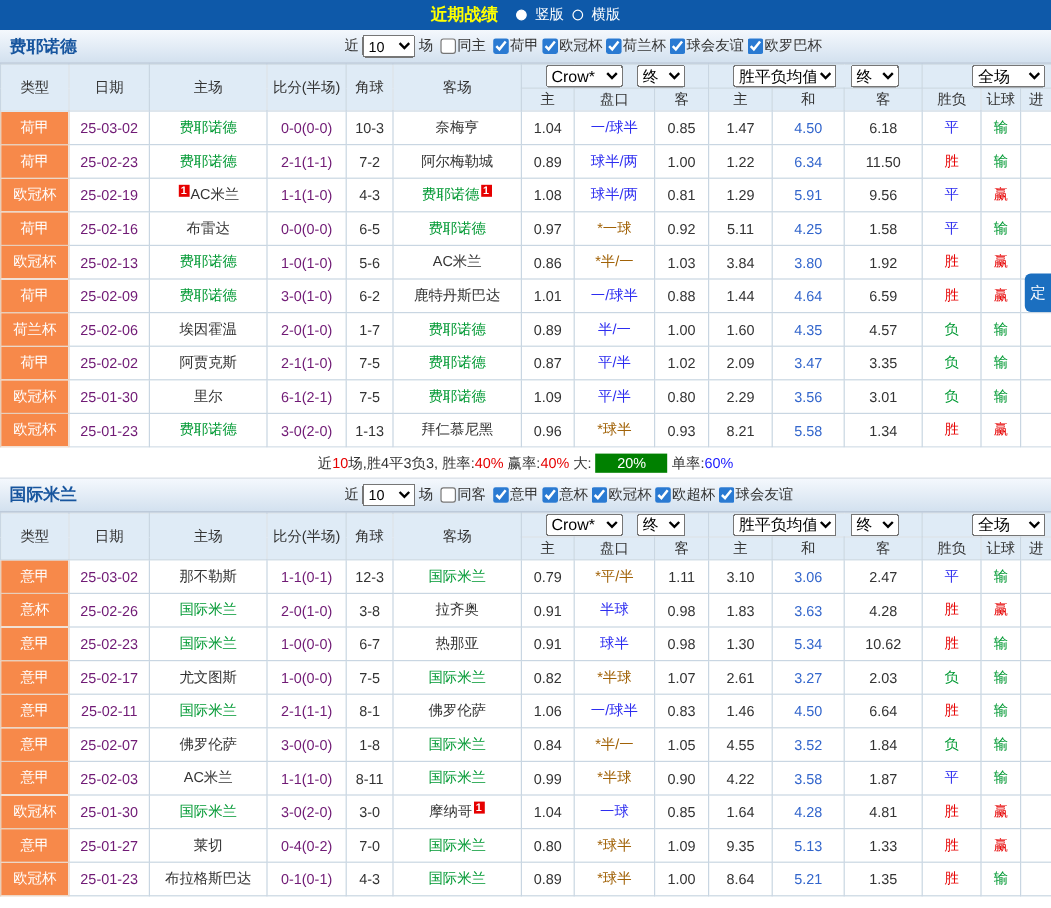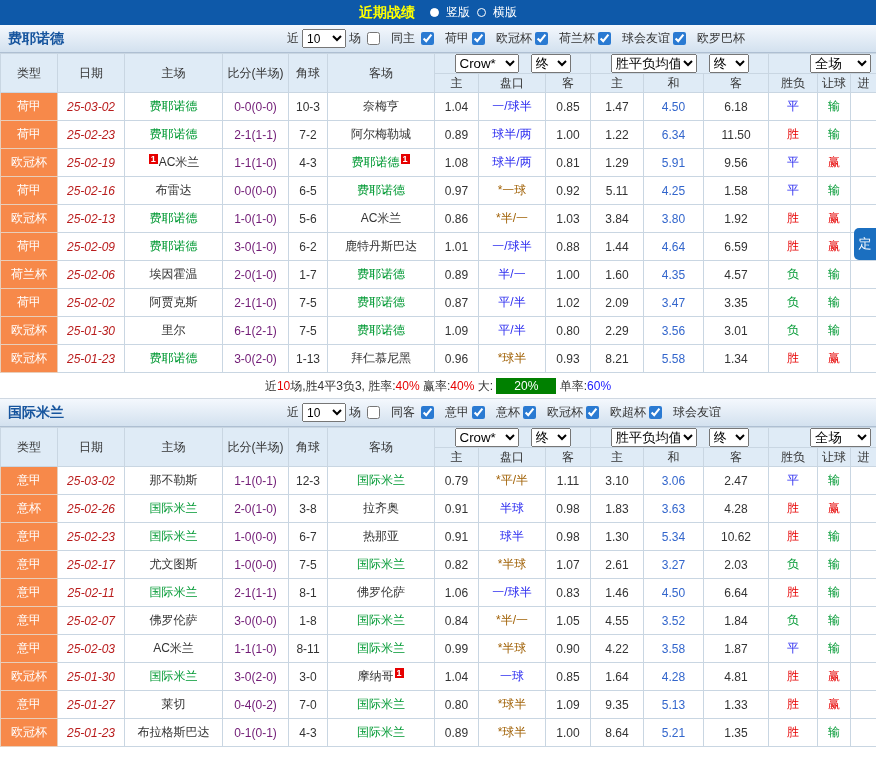--- a/index.html
+++ b/index.html
@@ -12,30 +12,30 @@
   .topbar{height:25px;background:#0e59a9;display:flex;align-items:center;justify-content:center;gap:7px;color:#fff;}
   .topbar .title{color:#ffff00;font-weight:bold;font-size:14px;margin-right:8px;}
   .radio{width:9px;height:9px;border:1px solid #fff;border-radius:50%;display:inline-block;background:transparent;}
   .radio.sel{background:#fff;}
   .topbar span{cursor:default;}
 
   .section-bar{height:28px;background:linear-gradient(#f4f8fd,#d3e1ef);border-bottom:1px solid #aebfd2;display:flex;align-items:center;position:relative;}
   .team-name{color:#17559e;font-weight:bold;font-size:14px;margin-left:8px;}
   .filters{position:absolute;left:287px;display:flex;align-items:center;gap:3px;white-space:nowrap;}
   .filters select{height:19px;font-size:12px;}
-  .cb{display:inline-flex;align-items:center;gap:11px;margin-left:3px;cursor:pointer;}
+  .cb{display:inline-flex;align-items:center;gap:1px;margin-left:3px;cursor:pointer;}
   .cb input{margin:0;width:13px;height:13px;accent-color:#2a7ad2;}
   .leagues{display:inline-flex;align-items:center;}
 
   table{width:876px;table-layout:fixed;border-collapse:collapse;}
   th,td{border:1px solid #c9d6e2;text-align:center;overflow:hidden;white-space:nowrap;padding:0 1px;}
   thead th{background:#dfebf6;font-weight:normal;height:19px;color:#333;}
   tbody td{height:28px;background:#fff;}
   td.type{background:#f7894a;color:#fff;border-color:#e8ceba;}
-  td.date{color:#b91c1c;font-style:italic;}
+  td.date{color:#701a75;}
   td.score{color:#701a75;cursor:pointer;}
   .focus{color:#009933;}
   td.hc-b{color:#2d2df0;}
   td.hc-r{color:#a16207;}
   td.t-blue{color:#3366cc;margin-top:12px;}
   .t-win{color:#e60000;}
   .t-draw{color:#2d2df0;}
   .t-lose{color:#009933;}
   .team span{cursor:pointer;}
   .badge{display:inline-block;background:#e60000;color:#fff;font-size:9px;line-height:10px;min-width:9px;padding:0 1px;margin:0 1px;vertical-align:4px;font-weight:bold;}

